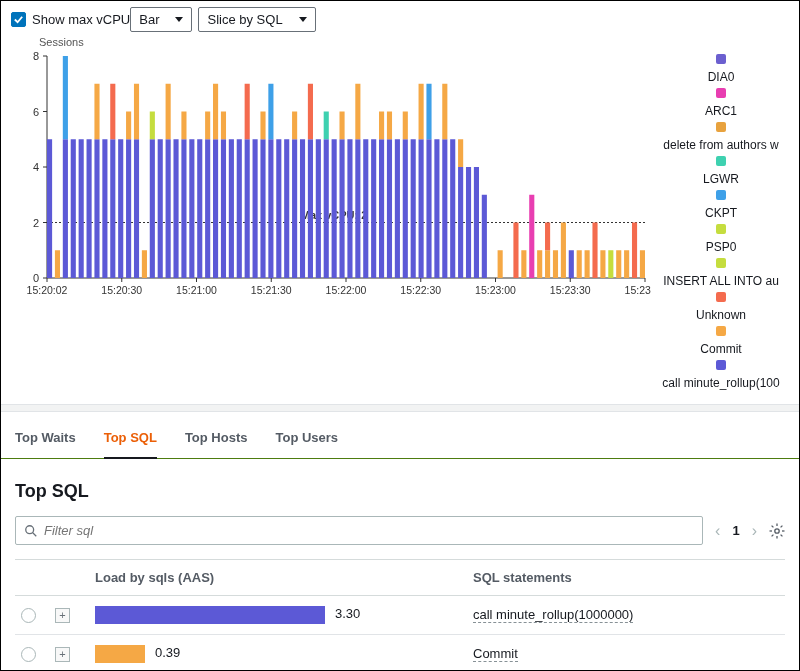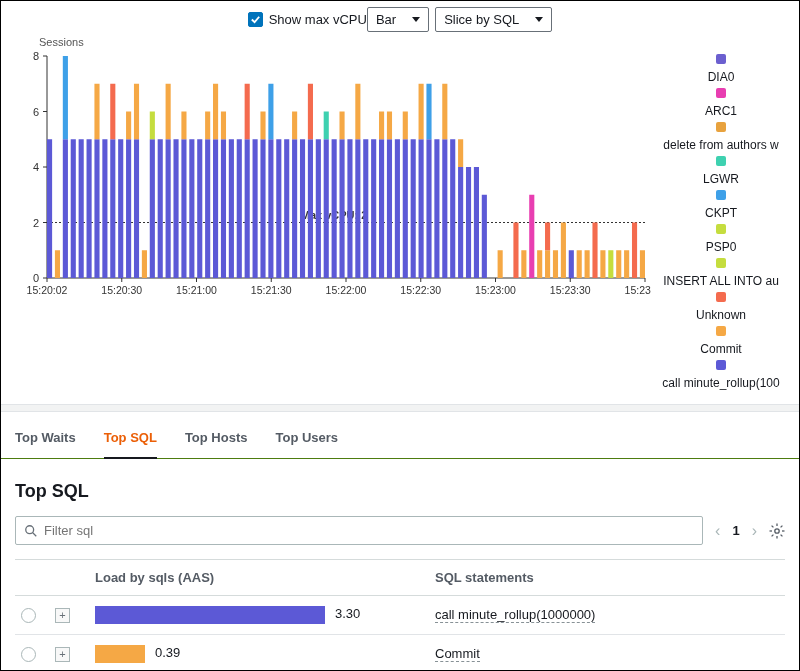--- a/index.html
+++ b/index.html
@@ -1,20 +1,20 @@
 <!DOCTYPE html>
 <html><head>
 <meta charset="utf-8">
 <style>
 * { box-sizing: border-box; margin: 0; padding: 0; font-family: "Amazon Ember", "Helvetica Neue", Arial, sans-serif; }
 body { background: #fff; font-size: 13px; color: #16191f; }
 .page { border: 1px solid #000; width: 800px; height: 671px; overflow: hidden; position: relative; }
 
 .top-section { padding: 6px 10px 10px 10px; }
-.top-controls { display: flex; align-items: center; justify-content: center; margin-bottom: 4px; }
+.top-controls { display: flex; align-items: center; justify-content: flex-start; margin-bottom: 4px; }
 .checkbox-wrap { display: flex; align-items: center; gap: 6px; }
 .checkbox { width: 15px; height: 15px; background: #0073bb; border: 1px solid #0073bb; border-radius: 2px; display: flex; align-items: center; justify-content: center; }
 .checkbox svg { width: 11px; height: 11px; }
 .dropdown { border: 1px solid #687078; border-radius: 2px; padding: 4px 8px; display: flex; align-items: center; gap: 16px; font-size: 13px; cursor: pointer; background: #fff; }
 .dropdown-group { display: flex; gap: 6px; }
 .caret { width: 0; height: 0; border-left: 4px solid transparent; border-right: 4px solid transparent; border-top: 5px solid #16191f; }
 
 .chart-area { display: flex; }
 .chart-svg-wrap { flex: 1; position: relative; }
 .chart-legend { width: 136px; padding-top: 18px; font-size: 12px; }
@@ -26,31 +26,31 @@
 .sep-line { height: 8px; background: #f2f3f3; border-top: 1px solid #e1e4e7; border-bottom: 1px solid #e1e4e7; }
 
 .tabs { display: flex; gap: 28px; padding: 18px 14px 0 14px; border-bottom: 1px solid #4d7c0f; }
 .tab { padding-bottom: 12px; font-size: 13px; color: #545b64; cursor: pointer; font-weight: 700; }
 .tab.active { color: #eb5f07; border-bottom: 2px solid #16191f; margin-bottom: -1px; }
 
 .panel { padding: 22px 14px 10px 14px; }
 .panel h2 { font-size: 18px; font-weight: 700; margin-bottom: 14px; }
 .filter-row { display: flex; align-items: center; gap: 12px; }
 .filter-input { flex: 1; border: 1px solid #aab7b8; border-radius: 2px; padding: 6px 8px; display: flex; align-items: center; gap: 6px; }
-.filter-input input { border: none; outline: none; flex: 1; font-size: 13px; color: #14532d; background: transparent; }
+.filter-input input { border: none; outline: none; flex: 1; font-size: 13px; font-style: italic; color: #14532d; background: transparent; }
 .pager { display: flex; align-items: center; gap: 12px; }
 .pager-btn { color: #aab7b8; font-size: 16px; cursor: pointer; }
 .pager-num { font-weight: 700; }
 .gear { width: 16px; height: 16px; cursor: pointer; }
 
 .table { margin-top: 14px; }
 .thead { display: flex; border-top: 1px solid #d5dbdb; border-bottom: 1px solid #d5dbdb; padding: 10px 0; font-weight: 700; color: #545b64; font-size: 13px; }
 .col-radio { width: 40px; }
 .col-expand { width: 40px; }
-.col-load { width: 340px; }
+.col-load { width: 378px; }
 .col-sql { flex: 1; }
 .trow { display: flex; align-items: center; border-bottom: 1px solid #e1e4e7; padding: 10px 0; font-size: 13px; }
 .radio { width: 15px; height: 15px; border: 1px solid #aab7b8; border-radius: 50%; margin-left: 6px; }
 .expand { width: 15px; height: 15px; border: 1px solid #aab7b8; display: flex; align-items: center; justify-content: center; color: #687078; font-size: 11px; background: #f8f8f8; }
 .load-bar-wrap { display: flex; gap: 10px; }
 .load-bar { height: 18px; }
 .sql-text { border-bottom: 1px dashed #879196; display: inline-block; }
 
 svg text { font-family: inherit; }
 </style>

